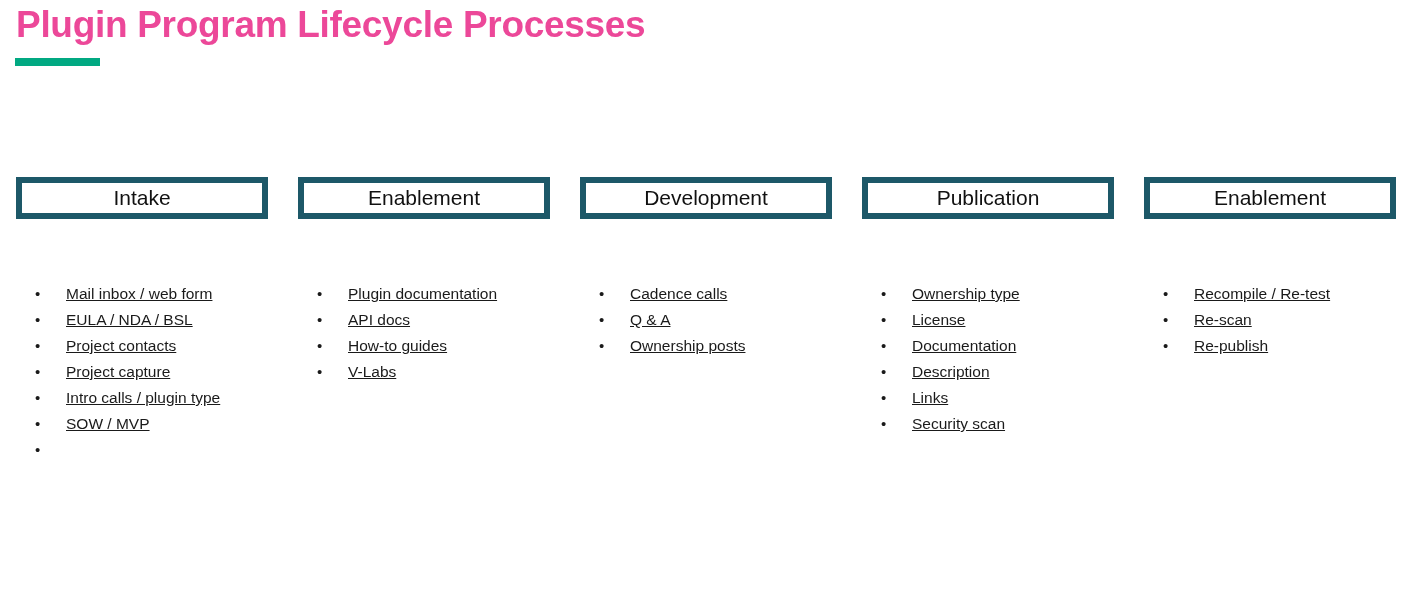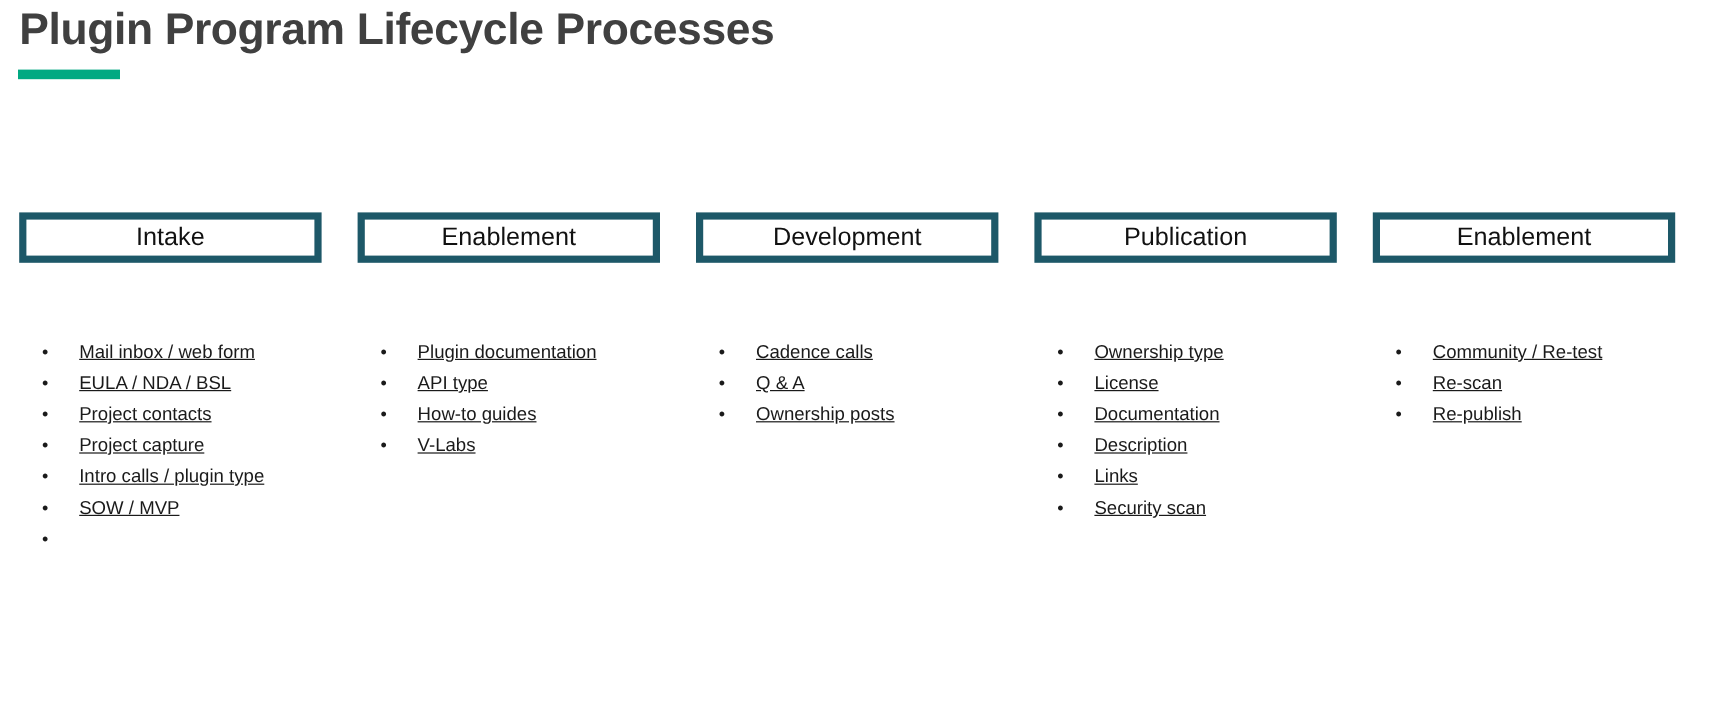--- a/index.html
+++ b/index.html
@@ -15,21 +15,21 @@
     overflow: hidden;
     font-family: "Liberation Sans", sans-serif;
   }
   .title {
     position: absolute;
     left: 16px;
     top: 4px;
     margin: 0;
     font-size: 37px;
     font-weight: 800;
-    color: #404040;
+    color: #ec4899;
     letter-spacing: -0.3px;
     white-space: nowrap;
   }
   .title-rule {
     position: absolute;
     left: 15px;
     top: 58px;
     width: 85px;
     height: 8px;
     background: var(--accent, #01A982);
@@ -136,21 +136,21 @@
       <span class="header-label">Enablement</span>
     </div>
     <ul class="items">
   <li class="item">
     <span class="bullet">•</span>
     <span class="item-label">Plugin documentation</span>
   </li>
 
   <li class="item">
     <span class="bullet">•</span>
-    <span class="item-label">API type</span>
+    <span class="item-label">API docs</span>
   </li>
 
   <li class="item">
     <span class="bullet">•</span>
     <span class="item-label">How-to guides</span>
   </li>
 
   <li class="item">
     <span class="bullet">•</span>
     <span class="item-label">V-Labs</span>
@@ -217,21 +217,21 @@
 </ul>
   </div>
 
   <div class="column">
     <div class="header-box">
       <span class="header-label">Enablement</span>
     </div>
     <ul class="items">
   <li class="item">
     <span class="bullet">•</span>
-    <span class="item-label">Community / Re-test</span>
+    <span class="item-label">Recompile / Re-test</span>
   </li>
 
   <li class="item">
     <span class="bullet">•</span>
     <span class="item-label">Re-scan</span>
   </li>
 
   <li class="item">
     <span class="bullet">•</span>
     <span class="item-label">Re-publish</span>

